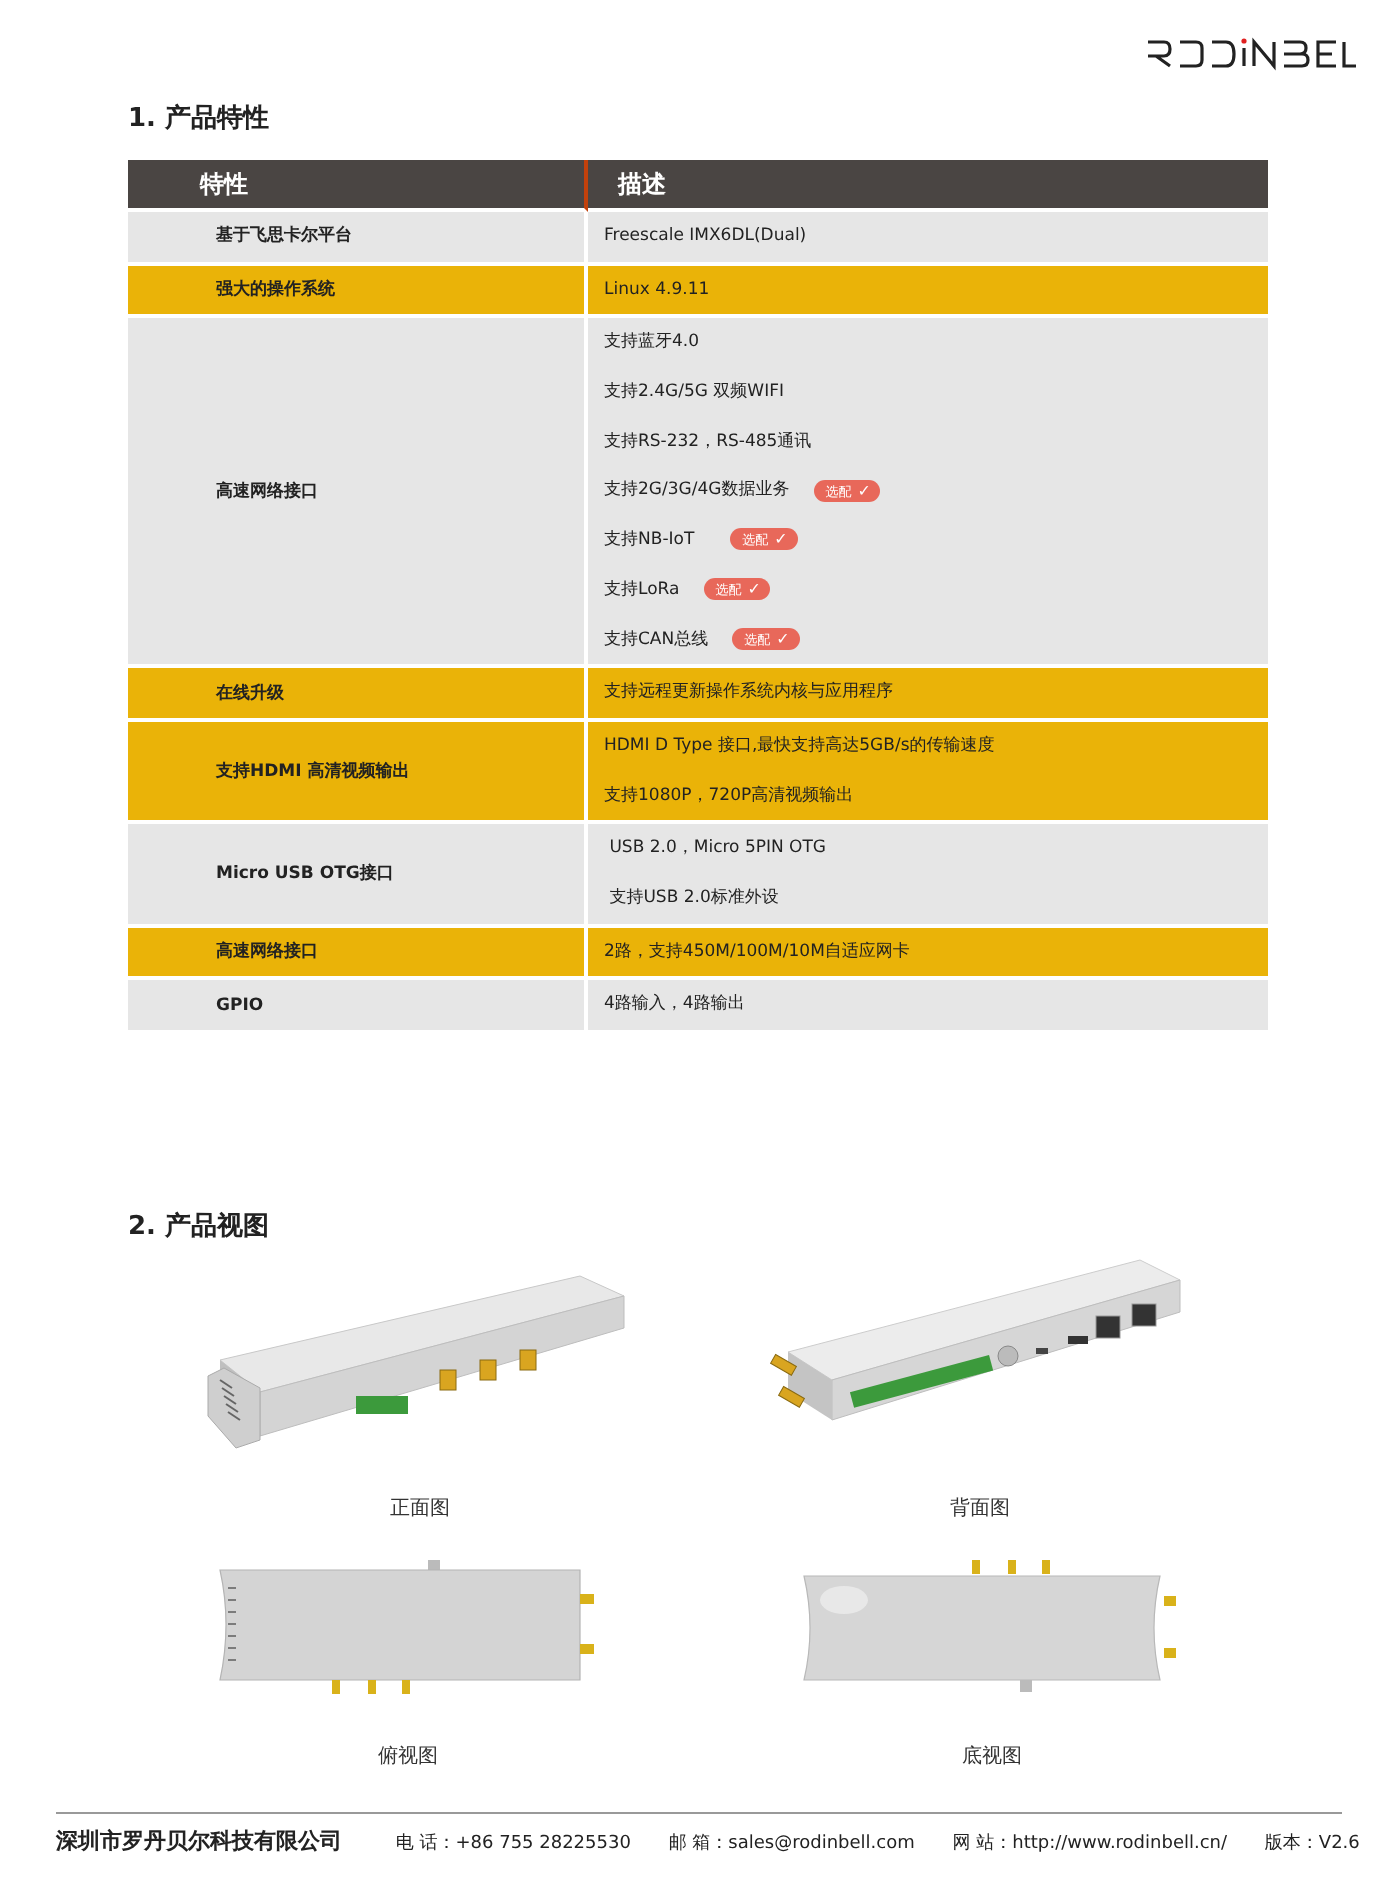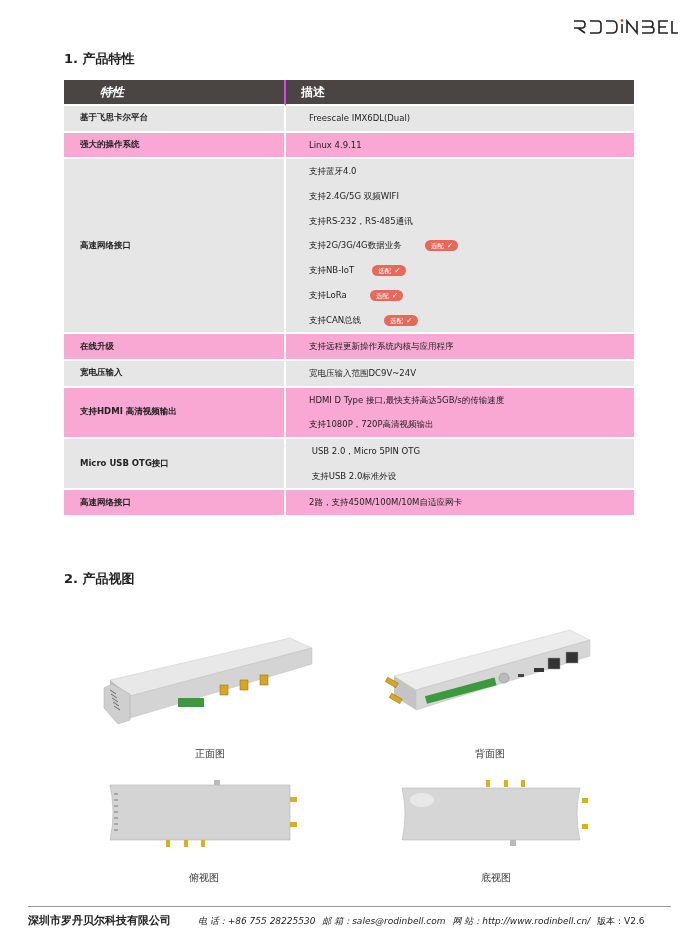--- a/index.html
+++ b/index.html
@@ -1,40 +1,40 @@
 <!DOCTYPE html>
 <html><head>
 <meta charset="utf-8">
 <style>
   html, body { margin:0; padding:0; background:#ffffff; }
   body { width:699px; height:944px; position:relative; overflow:hidden;
          font-family:"DejaVu Sans", "Liberation Sans", sans-serif; color:#222; }
   .logo { position:absolute; top:15px; left:572px; width:110px; height:22px; }
   .section-title { position:absolute; left:64px; font-size:13px; font-weight:bold; color:#222; margin:0; }
   .st1 { top:50px;text-align:right; }
-  .st2 { top:570px; }
+  .st2 { top:604px; }
   table.spec { position:absolute; left:64px; top:80px; width:570px; border-collapse:separate; border-spacing:0; font-size:8.5px; }
   table.spec th { background:#4a4543; color:#fff; font-size:12px; font-weight:bold; text-align:left; height:24px; padding:0; border-bottom:2px solid #fff; }
-  table.spec th.c1 { padding-left:36px; width:184px; border-right:2px solid #d946ef;font-style:italic; }
+  table.spec th.c1 { padding-left:36px; width:184px; border-right:2px solid #c2410c; }
   table.spec th.c2 { padding-left:15px; }
   table.spec td { padding:0; vertical-align:middle; border-bottom:2px solid #fff; }
-  table.spec td.feat { padding-left:16px; font-weight:bold; width:184px; border-right:2px solid #fff; color:#222; }
-  table.spec td.desc { padding-left:23px; color:#222; }
+  table.spec td.feat { padding-left:44px; font-weight:bold; width:184px; border-right:2px solid #fff; color:#222; }
+  table.spec td.desc { padding-left:8px; color:#222; }
   tr.odd td { background:#e6e6e6; }
-  tr.even td { background:#f9a8d4; }
+  tr.even td { background:#eab308; }
   .line { height:24.7px; line-height:24.7px; white-space:nowrap; }
   .r1 { height:23px; }
-  .badge { display:inline-block; background:#e8685a; color:#fff; font-size:6.5px; border-radius:7px; padding:0 5px 0 6px; height:11px; line-height:11px; margin-left:23px; vertical-align:middle; }
+  .badge { display:inline-block; background:#e8685a; color:#fff; font-size:6.5px; border-radius:7px; padding:0 5px 0 6px; height:11px; line-height:11px; margin-left:12px; vertical-align:middle; }
   .badge .chk { font-weight:bold; font-size:8px; margin-left:3px; }
   .view { position:absolute; text-align:center; }
   .view .cap { font-size:10px; color:#333; position:absolute; width:100%; left:0;margin-top:11px; }
   .footer-line { position:absolute; left:28px; top:906px; width:643px; height:1px; background:#999; }
   .footer { position:absolute; left:28px; top:913px; width:660px; font-size:9px; color:#222; white-space:nowrap; }
   .footer .company { font-weight:bold; font-size:11px; margin-right:24px; }
-  .footer span.f { margin-right:4px;font-style:italic; }
+  .footer span.f { margin-right:16px; }
 </style>
 </head>
 <body>
 
 <svg class="logo" viewBox="0 0 110 22">
   <g fill="none" stroke="#222" stroke-width="1.6">
 
     <path d="M2 6 H10 Q13 6 13 9.5 Q13 13 10 13 H2 M6 13 L13 18 M2 13 V13"></path>
 
     <path d="M18 6 H26 Q29 6 29 9 V15 Q29 18 26 18 H18"></path>
@@ -87,44 +87,44 @@
         <div class="line"><span>支持LoRa</span><span class="badge"><span>选配</span><span class="chk">✓</span></span></div>
         <div class="line"><span>支持CAN总线</span><span class="badge"><span>选配</span><span class="chk">✓</span></span></div>
       </td>
     </tr>
     <tr class="even">
       <td class="feat">在线升级</td>
       <td class="desc">
           <div class="line">支持远程更新操作系统内核与应用程序</div>
         </td>
     </tr>
-    <tr class="odd">
-      <td class="feat">宽电压输入</td>
-      <td class="desc">
-          <div class="line">宽电压输入范围DC9V~24V</div>
-        </td>
-    </tr>
     <tr class="even">
       <td class="feat">支持HDMI 高清视频输出</td>
       <td class="desc">
         <div class="line">HDMI D Type 接口,最快支持高达5GB/s的传输速度</div>
         <div class="line">支持1080P，720P高清视频输出</div>
       </td>
     </tr>
     <tr class="odd">
       <td class="feat">Micro USB OTG接口</td>
       <td class="desc">
         <div class="line" style="white-space:pre"> USB 2.0，Micro 5PIN OTG</div>
         <div class="line" style="white-space:pre"> 支持USB 2.0标准外设</div>
       </td>
     </tr>
     <tr class="even">
       <td class="feat">高速网络接口</td>
       <td class="desc">
           <div class="line">2路，支持450M/100M/10M自适应网卡</div>
+        </td>
+    </tr>
+    <tr class="odd">
+      <td class="feat">GPIO</td>
+      <td class="desc">
+          <div class="line">4路输入，4路输出</div>
         </td>
     </tr>
   </tbody>
 </table>
 
 <h2 class="section-title st2">2. 产品视图</h2>
 
 <div class="view" style="left:100px; top:628px; width:220px; height:128px;">
   <svg width="220" height="100" viewBox="0 0 220 100">
     <polygon points="10,52 190,10 212,20 30,68" fill="#e8e8e8" stroke="#c8c8c8" stroke-width="0.5"></polygon>

